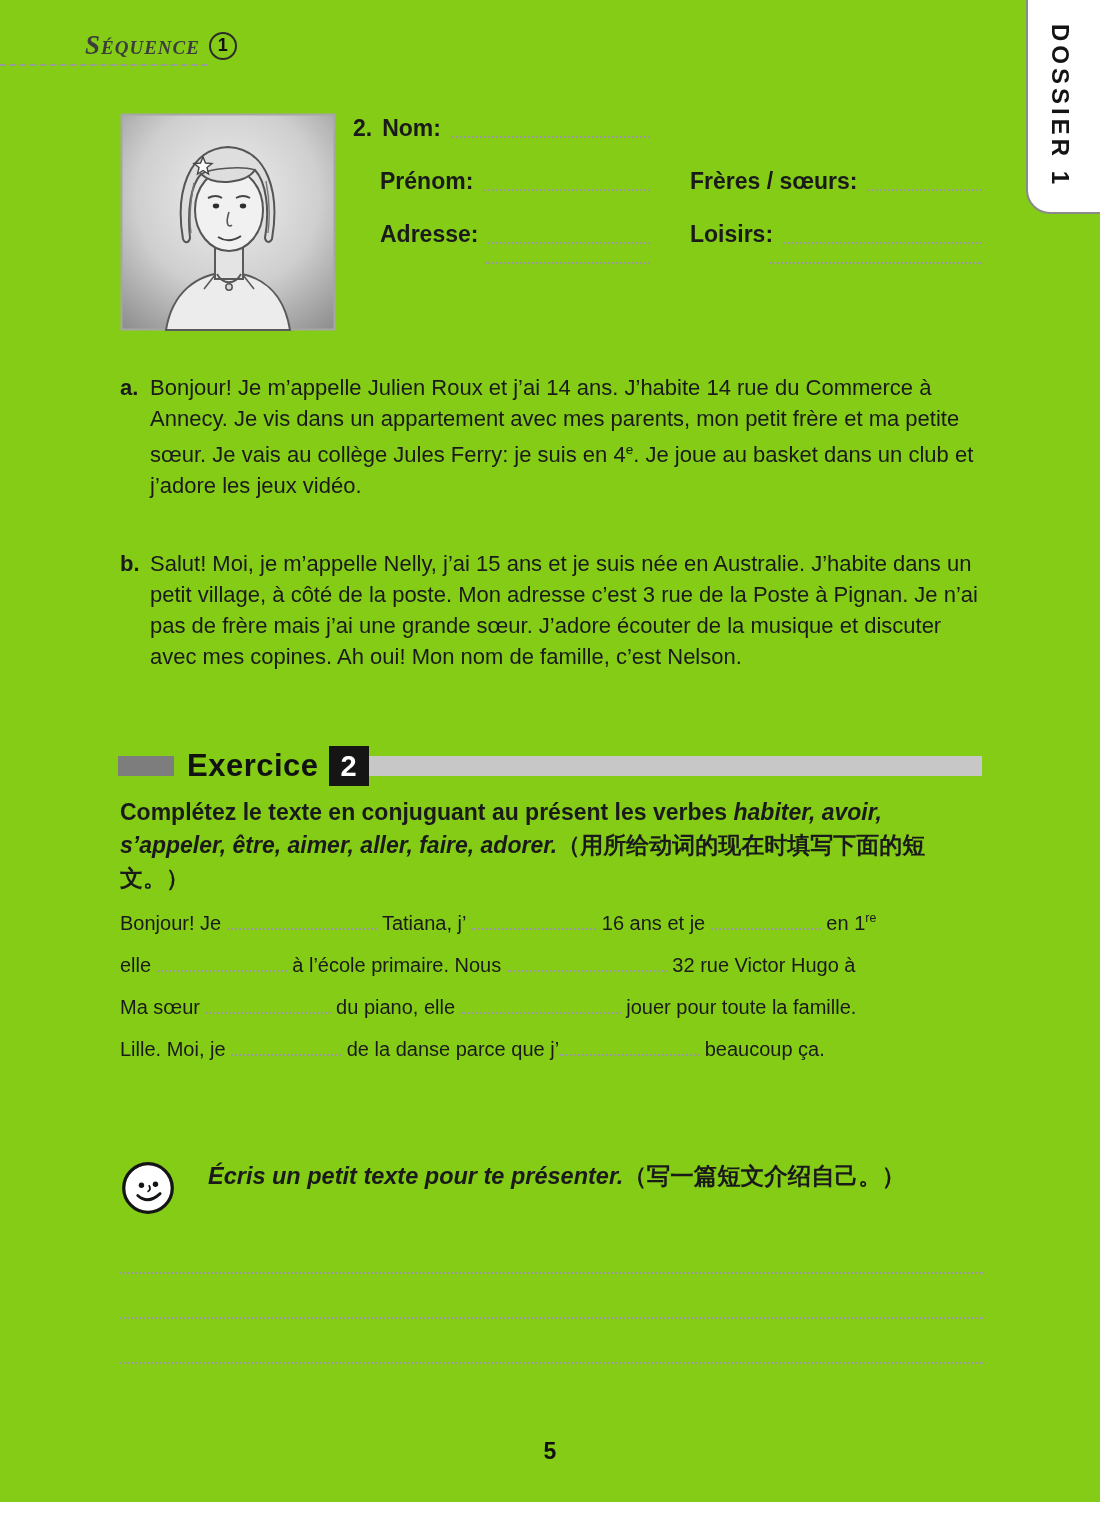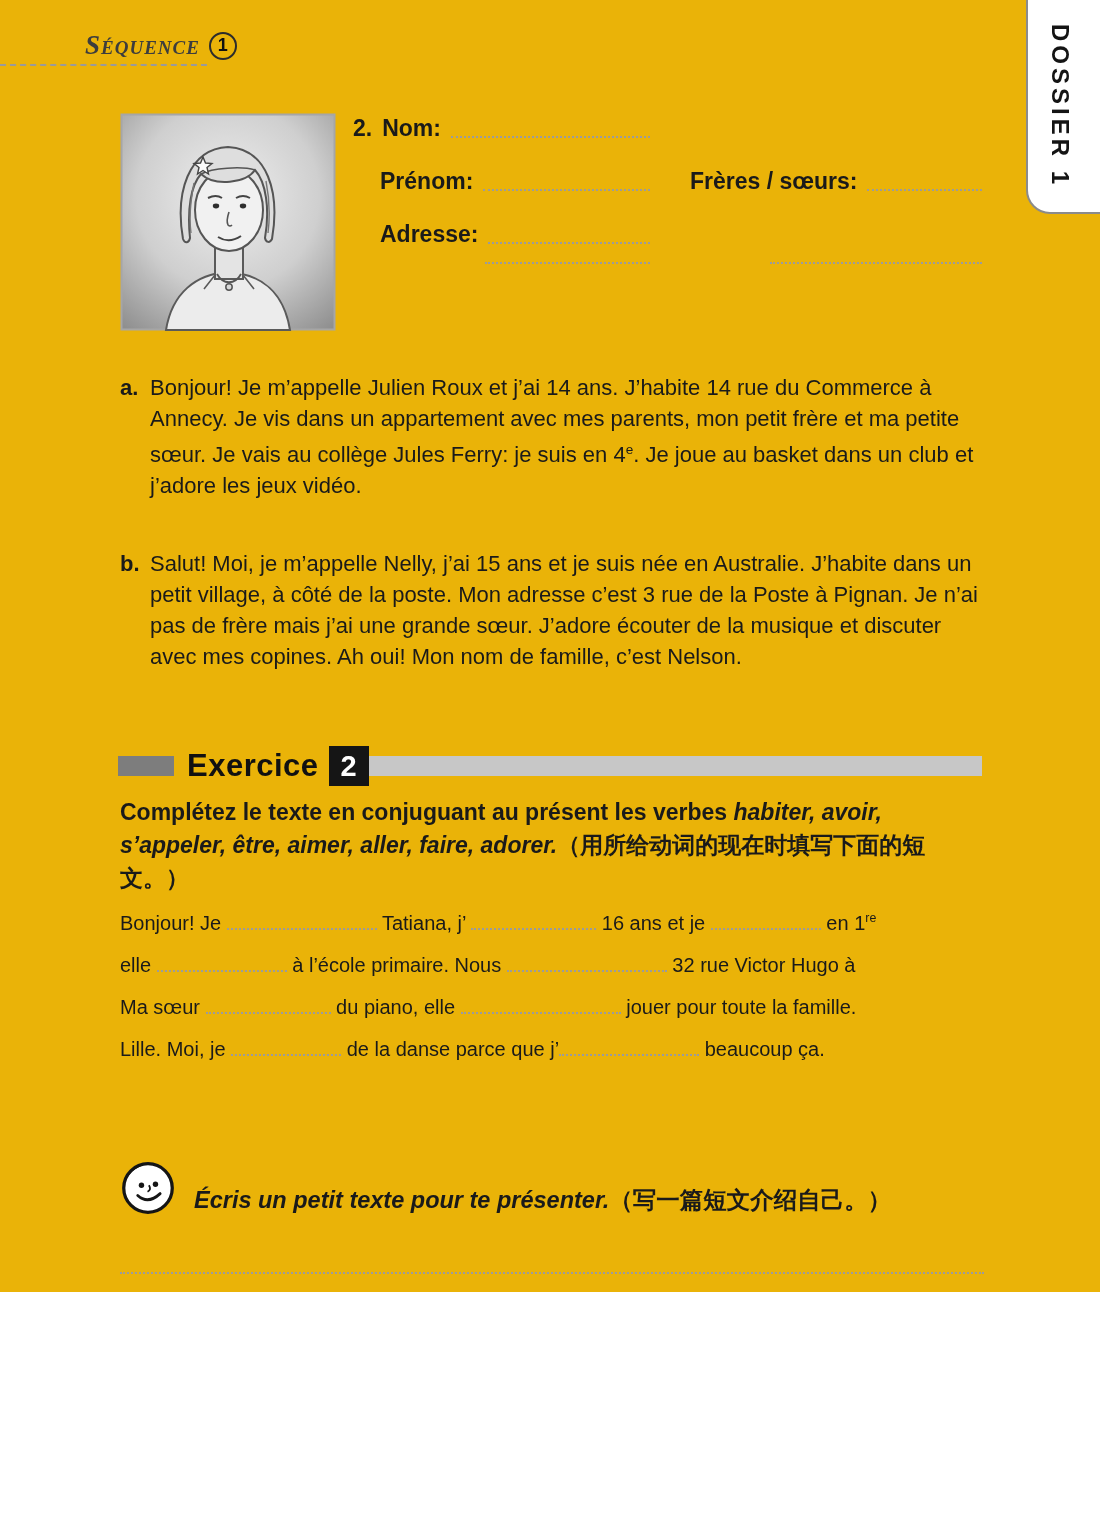--- a/index.html
+++ b/index.html
@@ -1,18 +1,18 @@
 <!DOCTYPE html>
 <html><head>
 <meta charset="utf-8">
 <style>
   * { margin:0; padding:0; box-sizing:border-box; }
   html,body { background:#fff; }
   body { font-family:"Liberation Sans","DejaVu Sans",sans-serif; color:#1a1a1a; }
-  .page { position:relative; width:1100px; height:1292px; background:#eab308; overflow:hidden; margin:0 auto; }
+  .page { position:relative; width:1100px; height:1502px; background:#84cc16; overflow:hidden; margin:0 auto; }
 
   
   .seq-header { position:absolute; left:85px; top:30px; display:flex; align-items:center; gap:9px;
     font-family:"Liberation Serif","DejaVu Serif",serif; font-style:italic; font-weight:bold;
     font-size:27px; color:#3d3d3d; }
   .seq-label { font-variant:small-caps; letter-spacing:1px; }
   .seq-circle { width:28px; height:28px; border:2.5px solid #2c2c2c; border-radius:50%;
     display:flex; align-items:center; justify-content:center; font-style:normal;
     font-family:"Liberation Sans",sans-serif; font-size:18px; font-weight:bold; color:#111; }
   .seq-dash { position:absolute; left:0; top:64px; width:207px; border-top:2px dashed #9a9a9a; }
@@ -49,21 +49,21 @@
   
   .instructions { position:absolute; left:120px; top:796px; width:866px; font-size:23px; font-weight:bold; line-height:33px; }
   .verbs { font-style:italic; }
 
   
   .cloze-block { position:absolute; left:120px; top:903px; width:866px; font-size:20px; }
   .cloze-line { line-height:30px; margin-bottom:12px; white-space:pre-wrap; }
   .blank { display:inline-block; height:16px; border-bottom:2px dotted #9b9b9b; }
 
   
-  .prompt { position:absolute; left:120px; top:1160px; width:866px; display:flex; align-items:flex-end; gap:18px; }
+  .prompt { position:absolute; left:120px; top:1160px; width:866px; display:flex; align-items:flex-start; gap:32px; }
   .prompt-icon { width:56px; height:56px; flex:none; }
   .prompt-icon svg { width:100%; height:100%; display:block; }
   .prompt-text { font-size:23.5px; font-weight:bold; font-style:italic; }
   .prompt-cn { font-style:normal; }
 
   
   .write-line { position:absolute; left:120px; width:864px; height:0; border-top:2px dotted #9b9b9b; }
 
   
   .page-number { position:absolute; left:0; right:0; top:1438px; text-align:center; font-size:23px; font-weight:bold; color:#111; }
@@ -124,20 +124,24 @@
   </div>
   <div class="form-row" style="left:380px; top:221px; width:270px;">
     <span>Adresse:</span>
     <span class="dotline"></span>
   </div>
 
   <div class="form-row" style="left:690px; top:168px; width:292px;">
     <span>Frères / sœurs:</span>
     <span class="dotline"></span>
   </div>
+  <div class="form-row" style="left:690px; top:221px; width:292px;">
+    <span>Loisirs:</span>
+    <span class="dotline"></span>
+  </div>
 
   <div class="form-row" style="left:485px; top:262px; width:165px;">
     <span class="dotline" style="margin-left:0;"></span>
   </div>
   <div class="form-row" style="left:770px; top:262px; width:212px;">
     <span class="dotline" style="margin-left:0;"></span>
   </div>
 
   <div class="para" style="top:372px;">
     <span class="para-label">a.</span>

